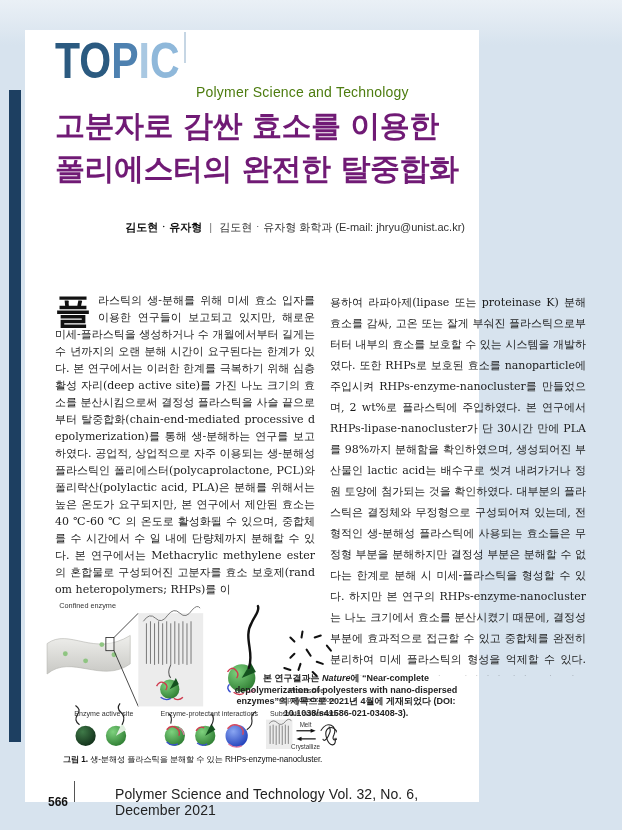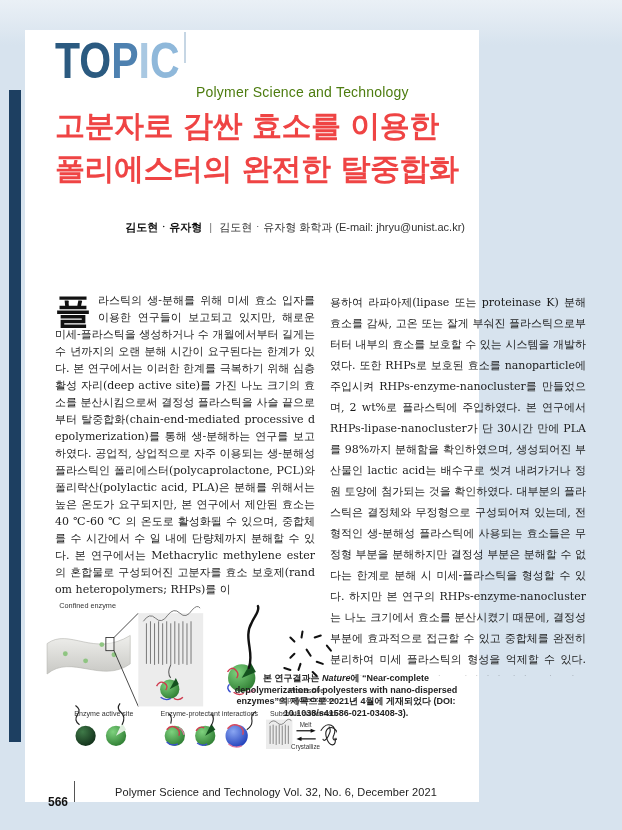--- a/index.html
+++ b/index.html
@@ -10,21 +10,21 @@
   }
   .page{position:absolute;left:25px;top:30px;width:454px;height:772px;background:#ffffff;}
   .navy-bar{position:absolute;left:9px;top:90px;width:12px;height:652px;background:#1d3f61;}
 
   .logo{position:absolute;left:30px;top:4px;font-weight:bold;font-size:50px;line-height:54px;
         letter-spacing:0px;transform:scaleX(0.82);transform-origin:0 0;white-space:nowrap;}
   .hdr-div{position:absolute;left:159px;top:2px;width:2px;height:31px;background:#c6d6e4;}
   .journal{position:absolute;left:171px;top:6px;font-size:14px;color:#4d7c0f;letter-spacing:.2px;margin-top:48px;}
 
   .title{position:absolute;left:30px;top:74px;font-family:"DejaVu Serif", serif;
-         font-size:30px;line-height:43px;color:#ef4444;font-weight:600;letter-spacing:-0.5px;}
+         font-size:30px;line-height:43px;color:#701a75;font-weight:600;letter-spacing:-0.5px;}
   .byline{position:absolute;right:14px;top:190px;font-size:11px;color:#333;white-space:nowrap;}
   .byline .authors{font-weight:bold;color:#111;}
   .byline .sep{color:#777;padding:0 4px;}
 
   .abstract{position:absolute;left:98px;top:208px;width:462px;font-size:11px;line-height:15.6px;
             text-align:justify;word-break:break-all;color:#222;}
 
   .bodycol{position:absolute;font-family:"DejaVu Serif", serif;font-size:11px;color:#1b1b1b;
            text-align:justify;word-break:break-all;overflow:hidden;}
   .col1{left:30px;top:262px;width:260px;height:308px;line-height:17px;}
@@ -35,21 +35,21 @@
   .caption{position:absolute;left:38px;top:724px;width:300px;font-size:8.2px;color:#111;
            white-space:nowrap;letter-spacing:-0.1px;}
   .caption .cap-label{font-weight:bold;}
 
   .note{position:absolute;right:13px;top:643px;width:240px;font-size:9px;font-weight:bold;
         line-height:11.5px;text-align:center;color:#222;}
   .note i{font-style:italic;}
 
   .footer-num{position:absolute;left:23px;top:753px;font-size:12px;font-weight:bold;color:#111;margin-top:12px;}
   .footer-div{position:absolute;left:49px;top:751px;width:1px;height:21px;background:#555;}
-  .footer-text{position:absolute;left:58px;top:756px;font-size:11px;color:#222;letter-spacing:.1px;padding-left:32px;}
+  .footer-text{position:absolute;left:58px;top:756px;font-size:14px;color:#222;letter-spacing:.1px;padding-left:32px;}
 
   svg text{font-family:"Liberation Sans", sans-serif;fill:#333;}
 </style>
 </head>
 <body>
 
 <div class="navy-bar"></div>
 
 <div class="page">
 
@@ -203,20 +203,23 @@
         <line x1="271" y1="140" x2="255" y2="140" stroke="#111" stroke-width="1.2"></line>
         <polygon points="252,140 257,138 257,142" fill="#111"></polygon>
         <text x="261" y="128" font-size="6.2" text-anchor="middle">Melt</text>
         <text x="261" y="150" font-size="6.2" text-anchor="middle">Crystallize</text>
         <path d="M276,132 C282,121 293,127 289,136 C285,144 296,142 292,133 C288,125 278,129 282,140 C285,148 292,148 290,139" fill="none" stroke="#222" stroke-width="1.1"></path>
         <path d="M278,140 C280,146 288,132 284,128" fill="none" stroke="#222" stroke-width="1.1"></path>
       </g>
     </svg>
   </div>
 
+  <div class="caption">
+    <span class="cap-label">그림 1.</span><span> 생-분해성 플라스틱을 분해할 수 있는 RHPs-enzyme-nanocluster.</span>
+  </div>
 
   <div class="note">
     <span>본 연구결과는 </span><i>Nature</i><span>에 “Near-complete depolymerization of polyesters with nano-dispersed enzymes”의 제목으로 2021년 4월에 게재되었다 (DOI: 10.1038/s41586-021-03408-3).</span>
   </div>
 
   <div class="footer-num">566</div>
   <div class="footer-div"></div>
   <div class="footer-text">Polymer Science and Technology  Vol. 32, No. 6, December 2021</div>
 
 </div>

